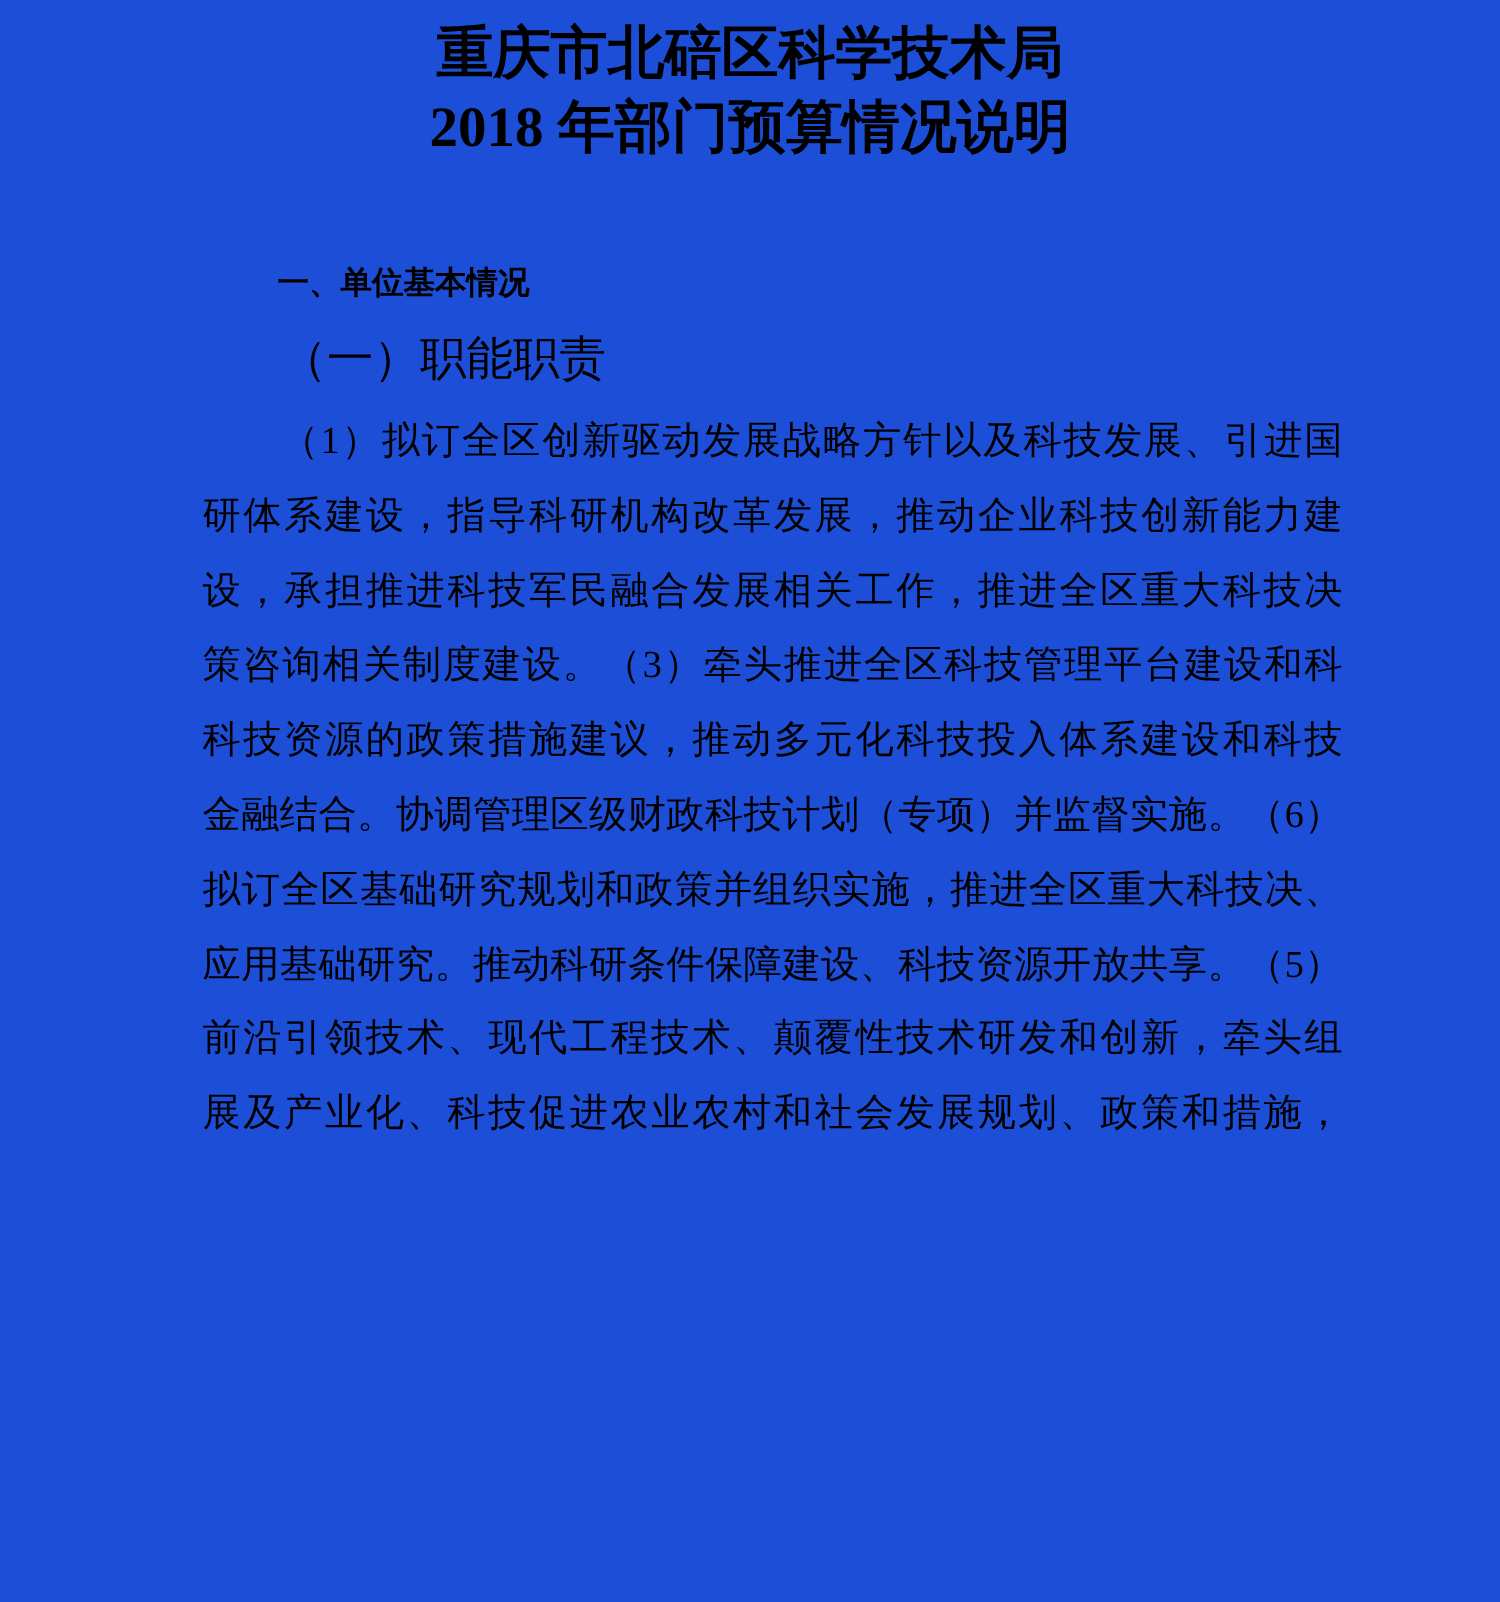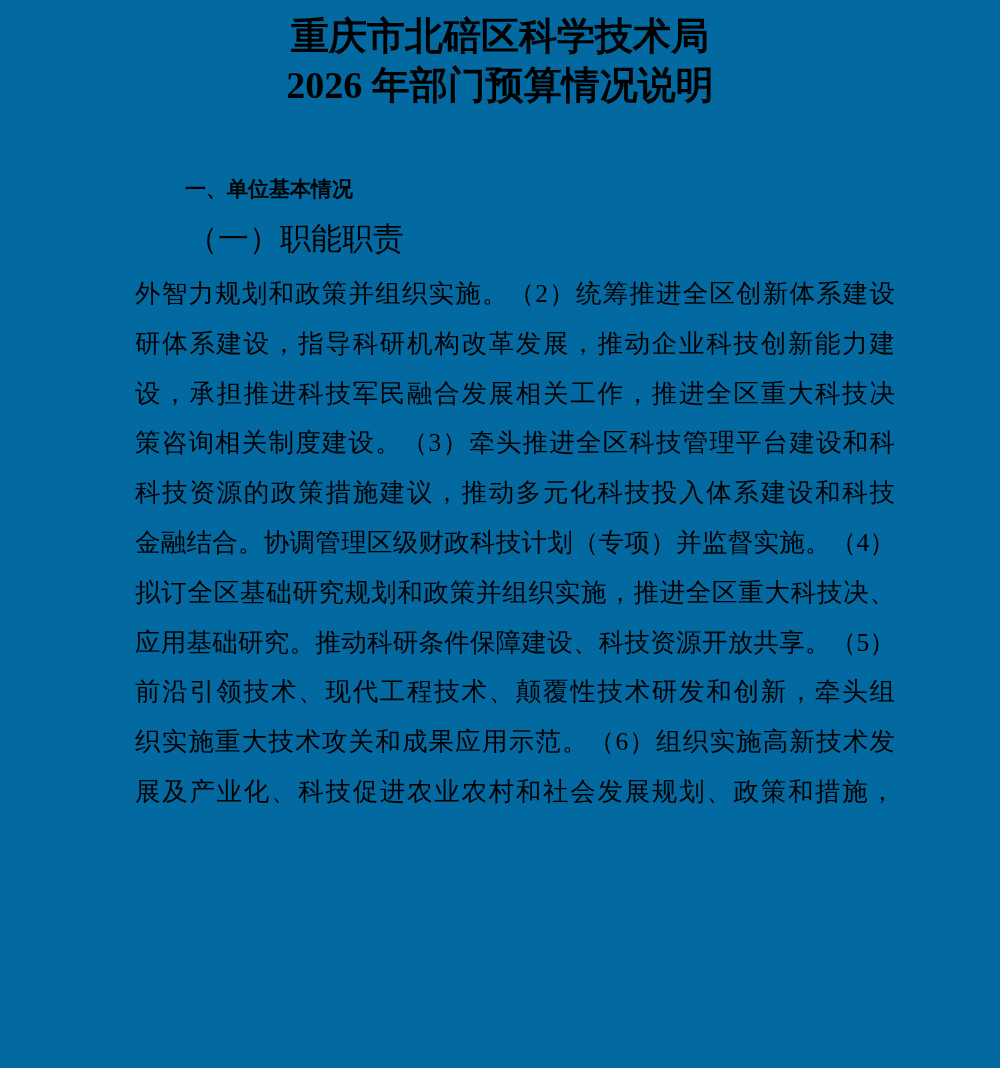--- a/index.html
+++ b/index.html
@@ -7,21 +7,21 @@
     padding: 0;
     background: #ffffff;
     width: 1000px;
     height: 1068px;
     overflow: hidden;
   }
   .page {
     position: relative;
     width: 1000px;
     height: 1068px;
-    background: #0369a1;
+    background: #1d4ed8;
     color: #000000;
   }
   .doc-title {
     padding-top: 12px;
     text-align: center;
     font-family: "Liberation Serif", "DejaVu Serif", serif;
     font-weight: 700;
     font-size: 38px;
     line-height: 49px;
     color: #000000;
@@ -68,38 +68,37 @@
     text-indent: 52px;
   }
 </style>
 </head>
 <body>
 
 <div class="page">
 
   <div class="doc-title">
     <div>重庆市北碚区科学技术局</div>
-    <div>2026 年部门预算情况说明</div>
+    <div>2018 年部门预算情况说明</div>
   </div>
 
   <div class="content">
 
     <div class="section-heading">一、单位基本情况</div>
 
     <div class="subsection-heading">（一）职能职责</div>
 
     <div class="paragraph">
-      <div class="body-line">外智力规划和政策并组织实施。（2）统筹推进全区创新体系建设</div>
+      <div class="body-line first-line">（1）拟订全区创新驱动发展战略方针以及科技发展、引进国</div>
       <div class="body-line">研体系建设，指导科研机构改革发展，推动企业科技创新能力建</div>
       <div class="body-line">设，承担推进科技军民融合发展相关工作，推进全区重大科技决</div>
       <div class="body-line">策咨询相关制度建设。（3）牵头推进全区科技管理平台建设和科</div>
       <div class="body-line">科技资源的政策措施建议，推动多元化科技投入体系建设和科技</div>
-      <div class="body-line">金融结合。协调管理区级财政科技计划（专项）并监督实施。（4）</div>
+      <div class="body-line">金融结合。协调管理区级财政科技计划（专项）并监督实施。（6）</div>
       <div class="body-line">拟订全区基础研究规划和政策并组织实施，推进全区重大科技决、</div>
       <div class="body-line">应用基础研究。推动科研条件保障建设、科技资源开放共享。（5）</div>
       <div class="body-line">前沿引领技术、现代工程技术、颠覆性技术研发和创新，牵头组</div>
-      <div class="body-line">织实施重大技术攻关和成果应用示范。（6）组织实施高新技术发</div>
       <div class="body-line">展及产业化、科技促进农业农村和社会发展规划、政策和措施，</div>
     </div>
 
   </div>
 
 </div>
 
 </body></html>

